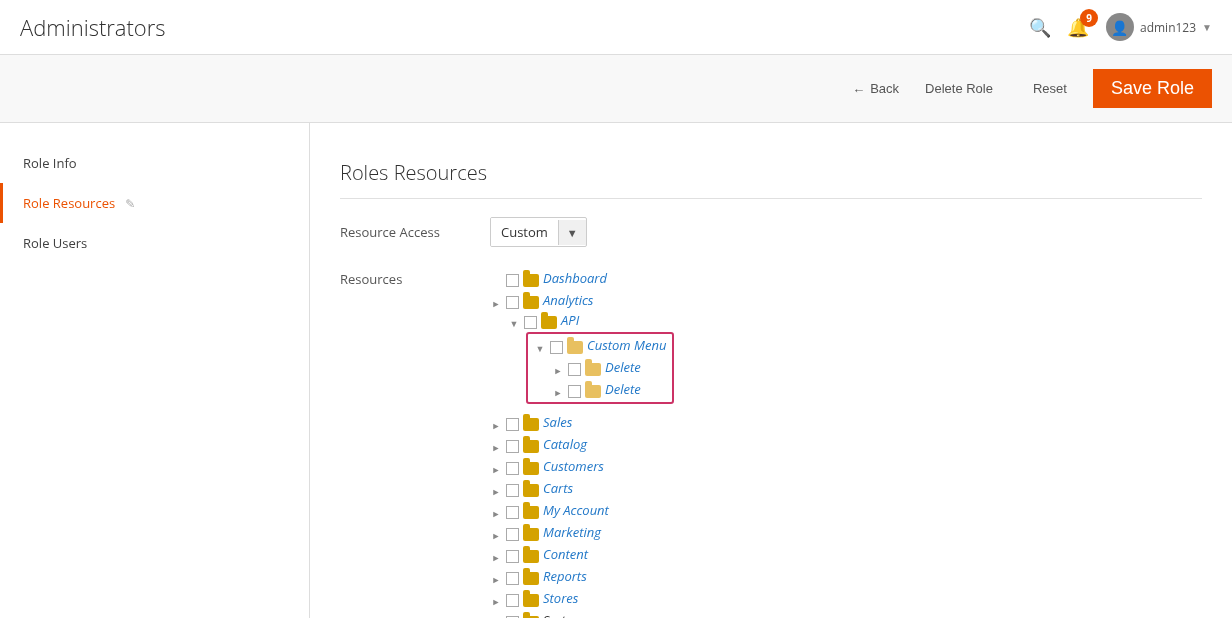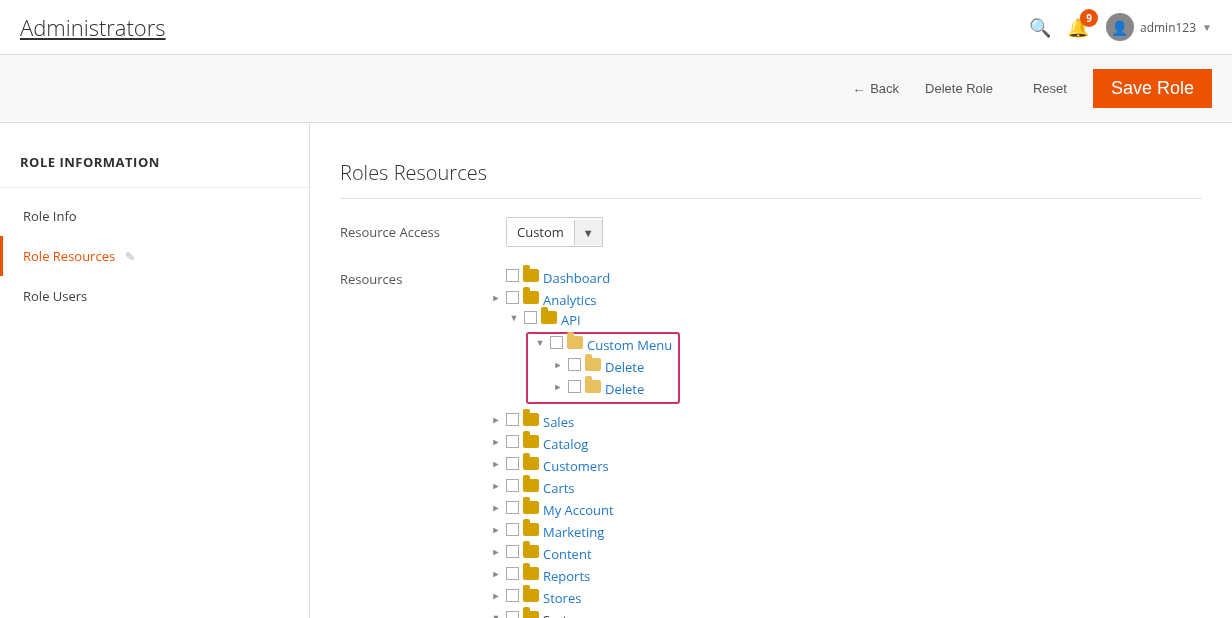--- a/index.html
+++ b/index.html
@@ -12,21 +12,20 @@
       padding: 0 20px;
       height: 55px;
       display: flex;
       align-items: center;
       justify-content: space-between;
     }
     .header-title {
       font-size: 22px;
       font-weight: 300;
       color: #303030;
-      text-decoration: underline;
     }
     .header-icons {
       display: flex;
       align-items: center;
       gap: 16px;
     }
     .search-icon-wrap {
       cursor: pointer;
       font-size: 18px;
       color: #888;
@@ -161,21 +160,21 @@
       padding-bottom: 12px;
       border-bottom: 1px solid #e0e0e0;
       margin-top: 12px;
     }
 
     
     .form-row {
       display: flex;
       align-items: flex-start;
       margin-bottom: 20px;
-      gap: 36px;
+      gap: 20px;
     }
     .form-label {
       font-size: 13px;
       color: #555;
       width: 130px;
       padding-top: 6px;
       flex-shrink: 0;
     }
     .select-wrap {
       display: flex;
@@ -214,23 +213,24 @@
       flex-shrink: 0;
     }
 
     
     .tree { font-size: 13px; }
     .tree ul { list-style: none; padding-left: 18px; }
     .tree > ul { padding-left: 0; }
     .tree li { padding: 2px 0; }
     .tree-row {
       display: flex;
-      align-items: flex-start;
+      align-items: flex-end;
       gap: 4px;
       cursor: default;
+      font-style: italic;
     }
     .tree-toggle {
       width: 12px;
       height: 12px;
       display: inline-flex;
       align-items: center;
       justify-content: center;
       font-size: 9px;
       color: #888;
       cursor: pointer;
@@ -313,21 +313,20 @@
     <span>Back</span>
   </button>
   <button class="btn-delete-role">Delete Role</button>
   <button class="btn-reset">Reset</button>
   <button class="btn-save-role">Save Role</button>
 </div>
 
 <div class="main-layout">
 
   <div class="sidebar">
-    <div class="sidebar-section-title">ROLE INFORMATION</div>
     <div class="sidebar-item">
       <span>Role Info</span>
     </div>
     <div class="sidebar-item active">
       <span>Role Resources</span>
       <span class="edit-icon">✎</span>
     </div>
     <div class="sidebar-item">
       <span>Role Users</span>
     </div>

